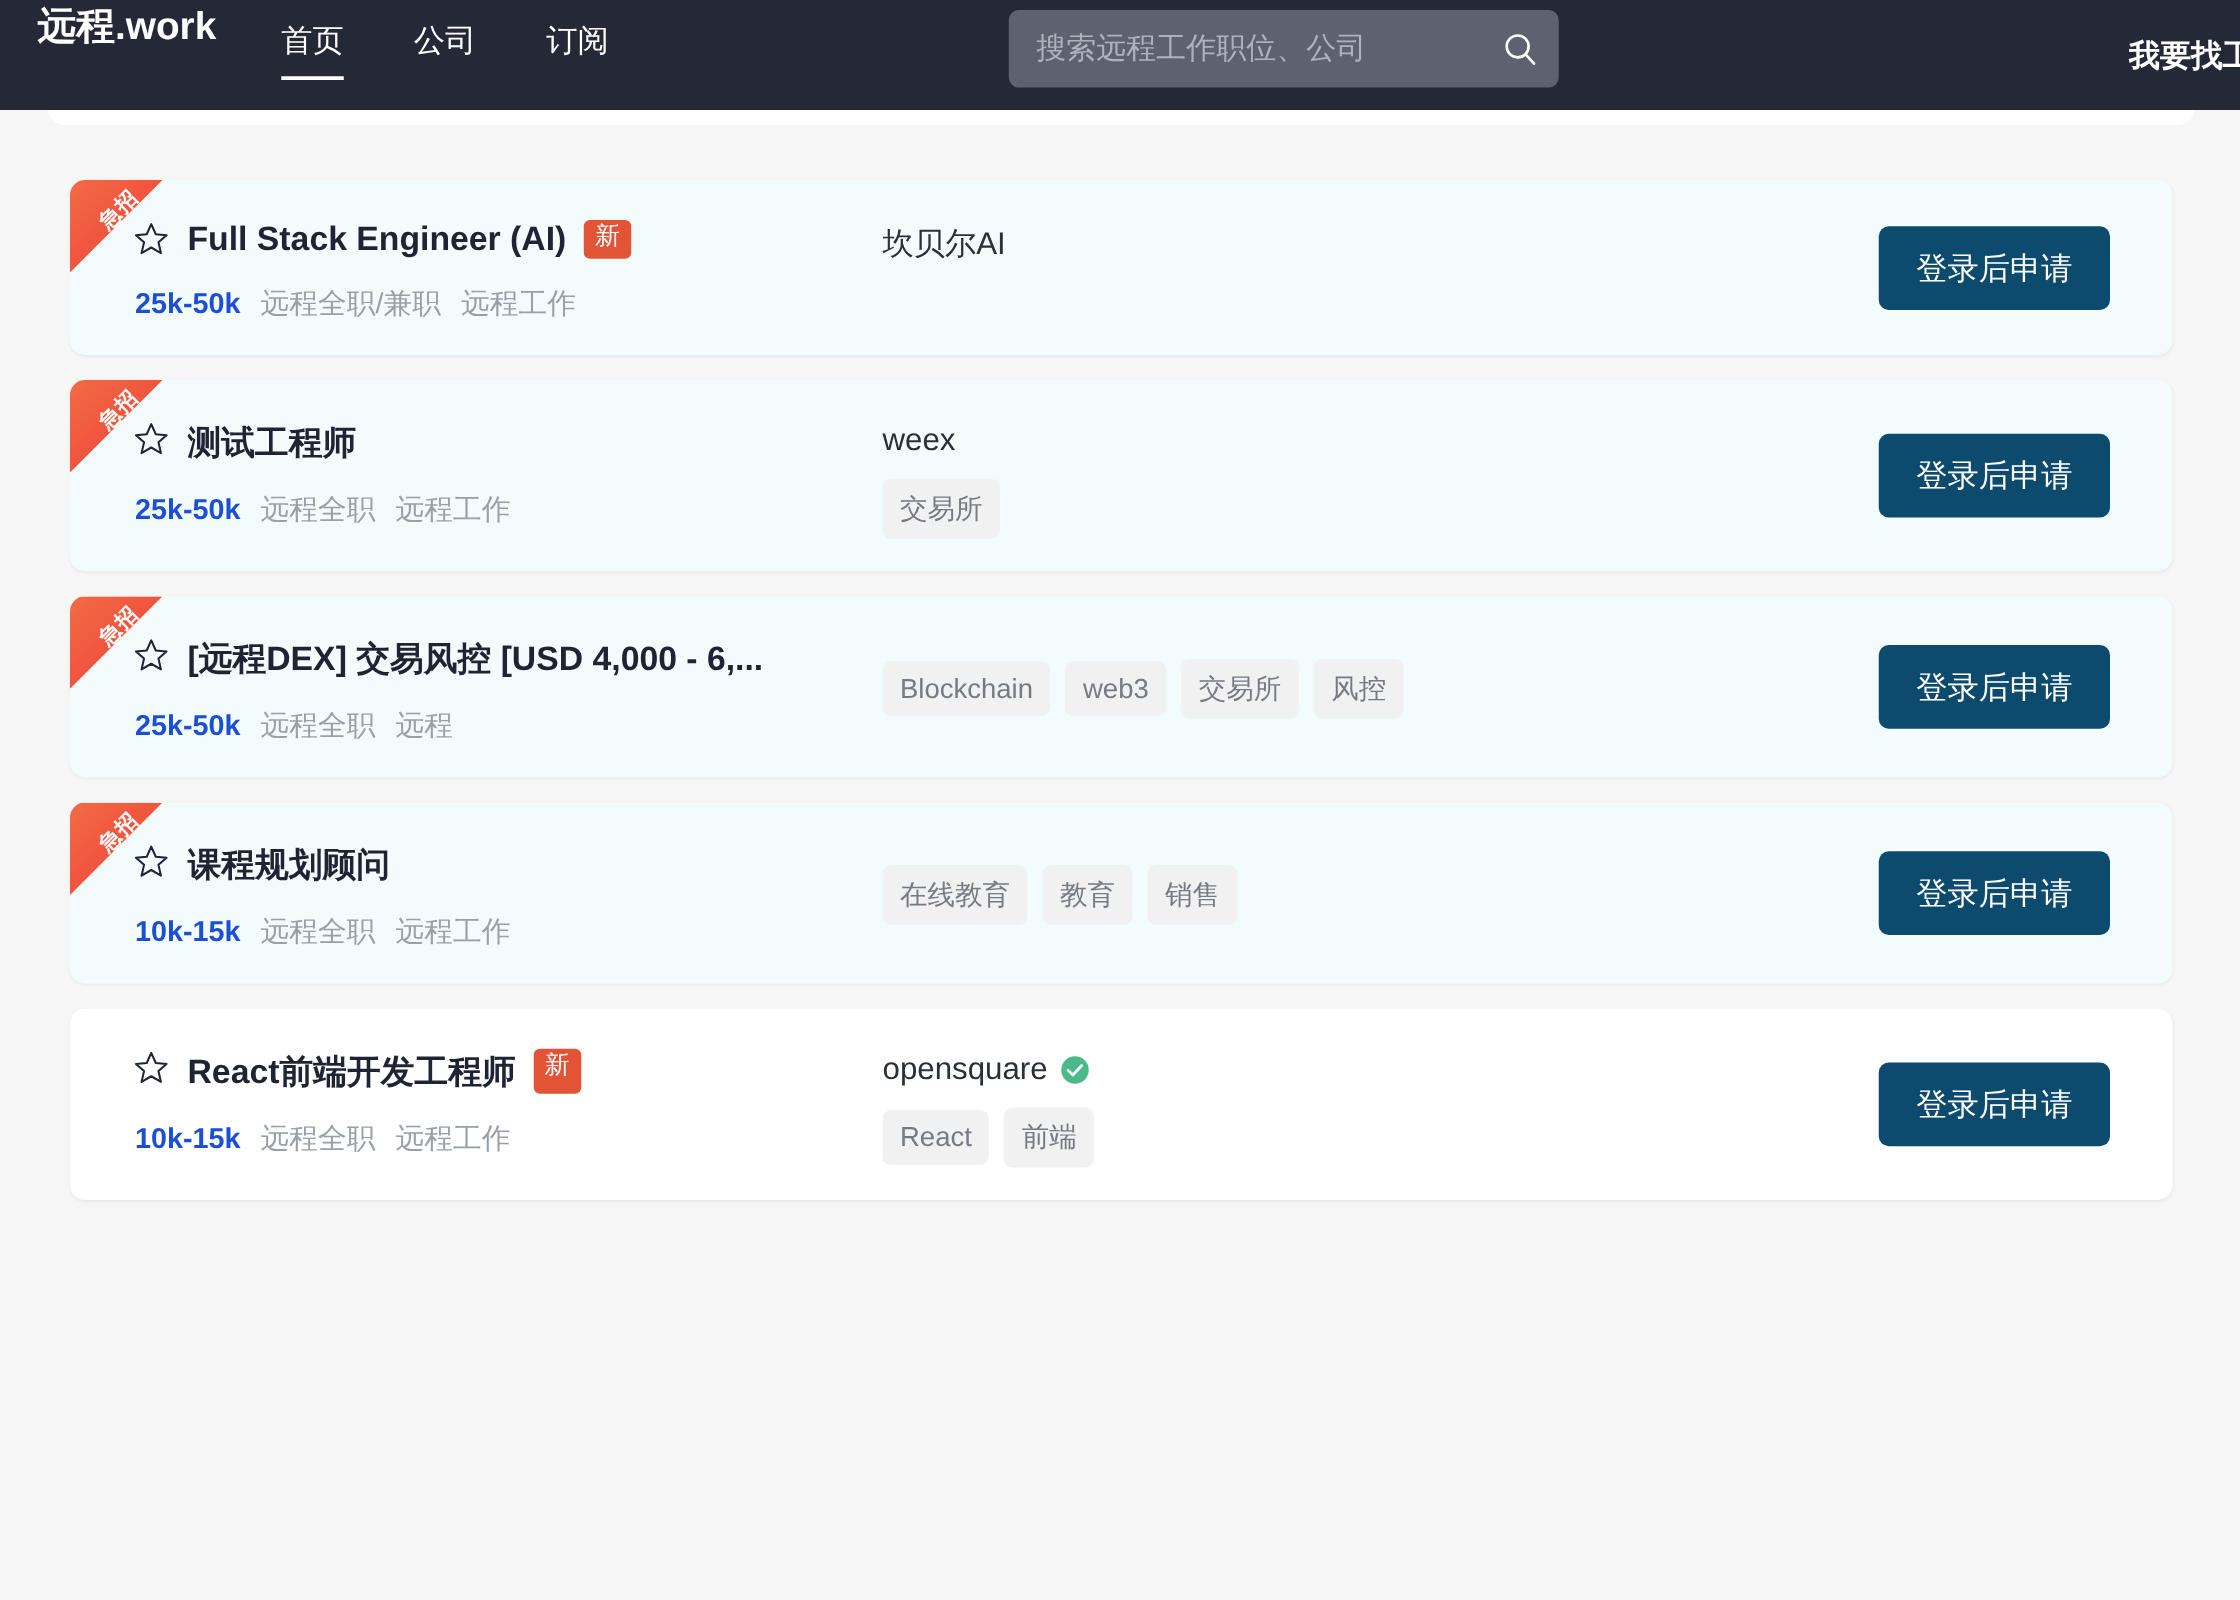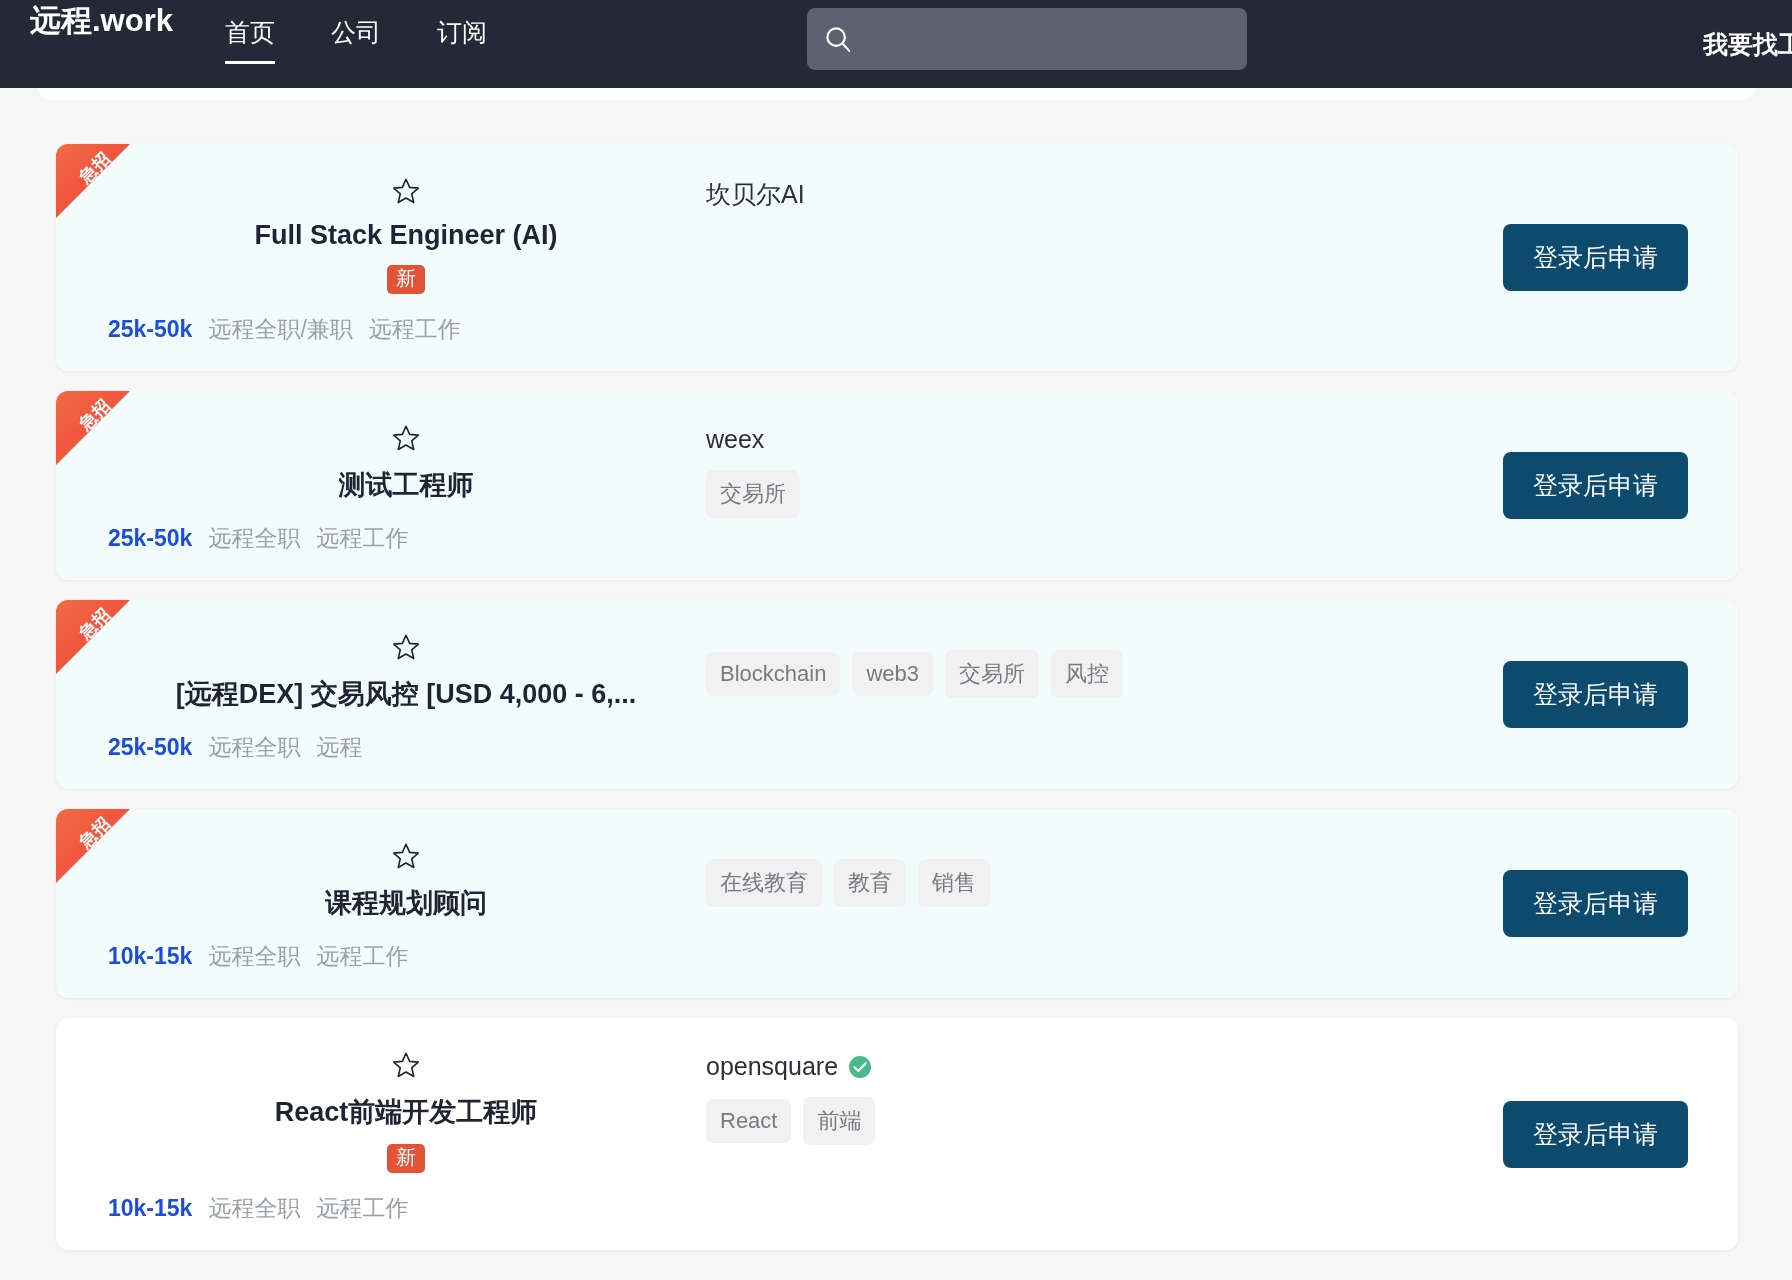--- a/index.html
+++ b/index.html
@@ -189,24 +189,22 @@
   }
 
   .card-left {
     width: 650px;
     padding-left: 50px;
     box-sizing: border-box;
     flex: 0 0 650px;
   }
   .title-row {
     display: flex;
-    align-items: center;
     gap: 14px;
     margin-top: 6px;
-    flex-direction: column;
   }
   .star-icon {
     flex: 0 0 auto;
     width: 30px;
     height: 30px;
     display: inline-flex;
     align-items: center;
     justify-content: center;
     cursor: pointer;
   }
@@ -314,20 +312,21 @@
 <div class="navbar">
   <div class="brand">远程.work</div>
 
   <div class="nav-links">
     <div class="nav-link active">首页</div>
     <div class="nav-link">公司</div>
     <div class="nav-link">订阅</div>
   </div>
 
   <div class="search-wrap">
+    <input class="search-input" type="text" placeholder="搜索远程工作职位、公司" style="">
     <span class="search-icon">
       <svg width="30" height="30" viewBox="0 0 24 24" fill="none" stroke="#ffffff" stroke-width="1.7">
         <circle cx="10.5" cy="10.5" r="7"></circle>
         <line x1="15.6" y1="15.6" x2="21" y2="21.5" stroke-linecap="round"></line>
       </svg>
     </span>
   </div>
 
   <div class="nav-right">
     <span class="nav-right-item">我要找工作</span>

